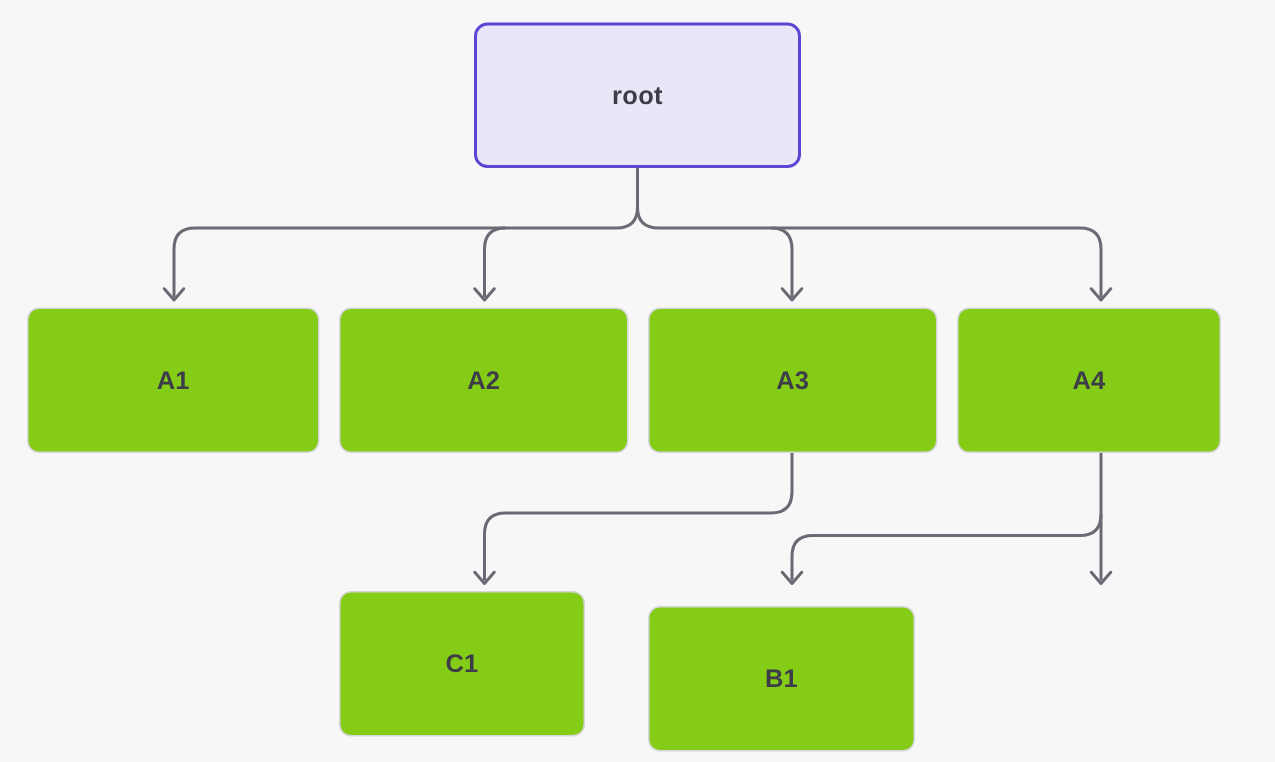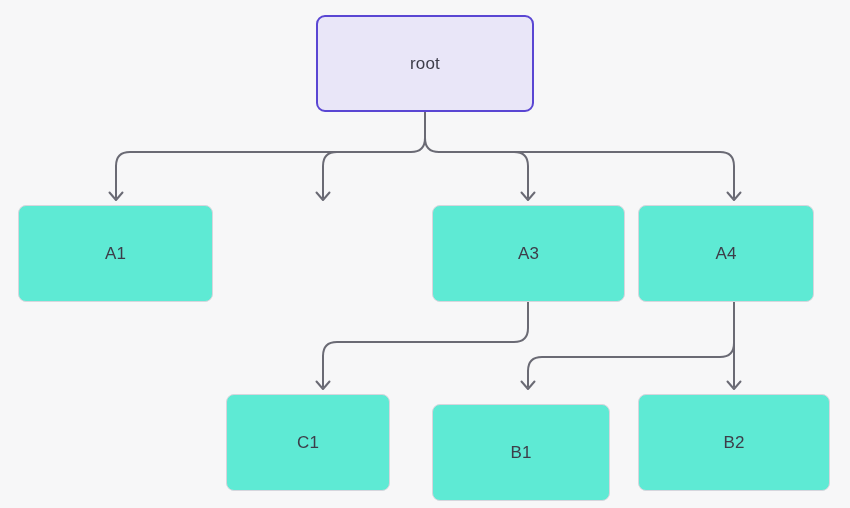--- a/index.html
+++ b/index.html
@@ -32,31 +32,31 @@
     fill: none;
     stroke: #6a6a74;
     stroke-width: 2;
     stroke-linecap: round;
     stroke-linejoin: round;
   }
   .node {
     position: absolute;
     box-sizing: border-box;
     height: 97px;
-    background: #5eead4;
+    background: #84cc16;
     border: 1.5px solid #d6d6dd;
     border-radius: 8px;
     display: flex;
     align-items: center;
     justify-content: center;
     cursor: default;
   }
   .node-label {
     font-size: 17px;
-    font-weight: 400;
+    font-weight: 700;
     color: #3d3d49;
     letter-spacing: 0.2px;
   }
   .node-root {
     left: 316px; top: 15px; width: 218px;
     background: #e9e6f8;
     border: 2px solid #5a46d3;
     border-radius: 9px;
   }
   .node-a1 { left: 18px;  top: 205px; width: 195px; }
@@ -91,30 +91,30 @@
     <path class="arrowhead" d="M 727.5 381.5 L 734 389 L 740.5 381.5"></path>
   </svg>
 
   <div class="node node-root">
     <span class="node-label">root</span>
   </div>
 
   <div class="node node-a1">
     <span class="node-label">A1</span>
   </div>
+  <div class="node node-a2">
+    <span class="node-label">A2</span>
+  </div>
   <div class="node node-a3">
     <span class="node-label">A3</span>
   </div>
   <div class="node node-a4">
     <span class="node-label">A4</span>
   </div>
 
   <div class="node node-c1">
     <span class="node-label">C1</span>
   </div>
   <div class="node node-b1">
     <span class="node-label">B1</span>
   </div>
-  <div class="node node-b2">
-    <span class="node-label">B2</span>
-  </div>
 
 </div>
 
 </body></html>

